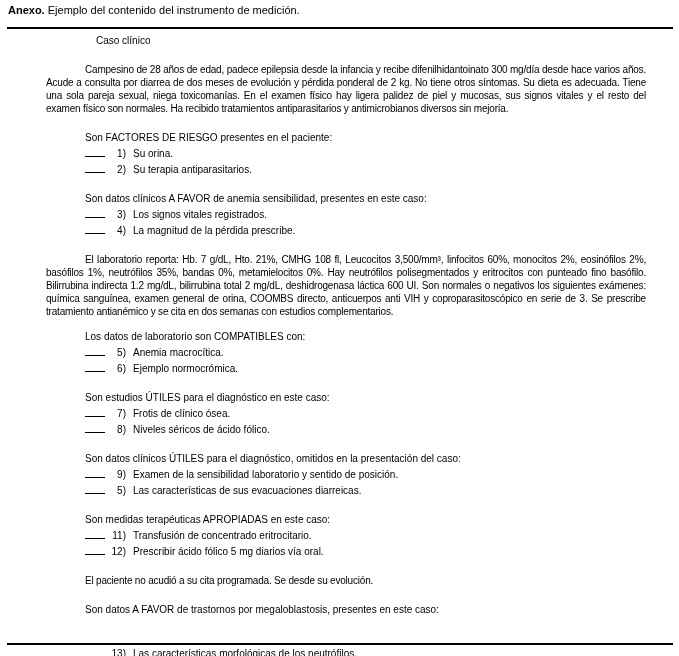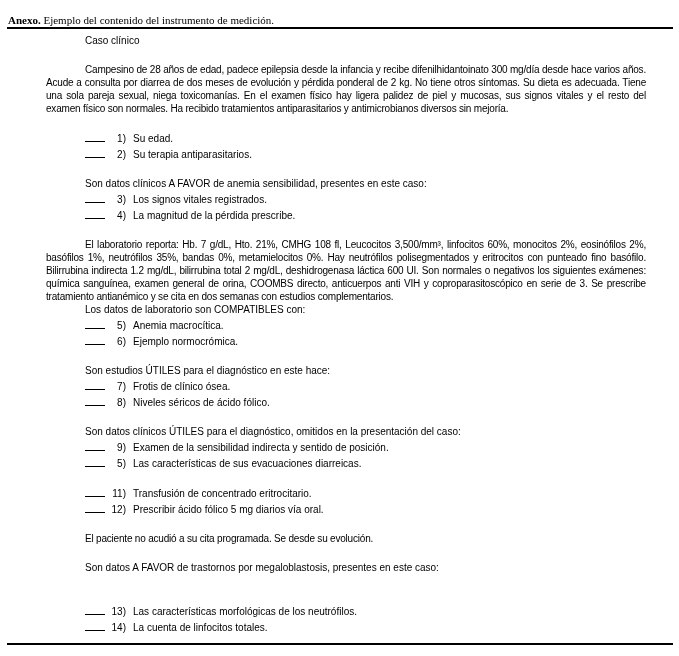--- a/index.html
+++ b/index.html
@@ -5,43 +5,43 @@
   html,body { margin:0; padding:0; background:#ffffff; }
   .page {
     position:relative;
     width:679px; height:656px;
     background:#ffffff;
     color:#000;
     font-family:"Liberation Sans", sans-serif;
     overflow:hidden;
   }
   .doc-title {
-    position:absolute; left:8px; top:14px;
-    font-size:11px; line-height:13px; white-space:nowrap;font-family:Liberation Serif, serif;
+    position:absolute; left:8px; top:4px;
+    font-size:11px; line-height:13px; white-space:nowrap;
   }
   .doc-title .bold { font-weight:bold; }
   .rule {
     position:absolute; left:7px; right:6px;
     border-top:2px solid #000; height:0;
   }
   .rule.top { top:27px; }
   .rule.bottom { bottom:11px; }
   .content {
     position:absolute; left:46px; top:34px; width:600px;
     font-size:10px; line-height:13px;
   }
-  .case-heading { margin:0 0 0 39px; }
+  .case-heading { margin:0 0 0 50px; }
   .para {
     margin:16px 0 0 0;
     text-align:justify;
     text-indent:39px;
     letter-spacing:-0.2px;
   }
   .section { margin-top:16px; }
-  .section.tight { margin-top:0; }
+  .section.tight { margin-top:12px; }
   .section-header { margin-left:39px; }
   .items.gapped { margin-top:30px; }
   .item { display:flex; align-items:baseline; margin-top:2px; }
   .blank {
     flex:none; display:inline-block;
     width:20px; height:10px; margin-left:39px;
     border-bottom:1px solid #000;
   }
   .num { flex:none; width:20px; text-align:right; margin-left:1px; }
   .itext { margin-left:7px; }
@@ -54,25 +54,26 @@
   <div class="doc-title">
     <span class="bold">Anexo.</span><span> Ejemplo del contenido del instrumento de medición.</span>
   </div>
 
   <div class="rule top"></div>
 
   <div class="content">
       <div class="case-heading"><span class="t">Caso clínico</span></div>
       <div class="para"><span class="t">Campesino de 28 años de edad, padece epilepsia desde la infancia y recibe difenilhidantoinato 300 mg/día desde hace varios años. Acude a consulta por diarrea de dos meses de evolución y pérdida ponderal de 2 kg. No tiene otros síntomas. Su dieta es adecuada. Tiene una sola pareja sexual, niega toxicomanías. En el examen físico hay ligera palidez de piel y mucosas, sus signos vitales y el resto del examen físico son normales. Ha recibido tratamientos antiparasitarios y antimicrobianos diversos sin mejoría.</span></div>
       <div class="section">
+    <div class="section-header"><span class="t">Son FACTORES DE RIESGO presentes en el paciente:</span></div>
     <div class="items">
           <div class="item">
     <span class="blank"></span>
     <span class="num">1)</span>
-    <span class="itext">Su edad.</span>
+    <span class="itext">Su orina.</span>
   </div>
           <div class="item">
     <span class="blank"></span>
     <span class="num">2)</span>
     <span class="itext">Su terapia antiparasitarios.</span>
   </div>
         </div>
   </div>
       <div class="section">
     <div class="section-header"><span class="t">Son datos clínicos A FAVOR de anemia sensibilidad, presentes en este caso:</span></div>
@@ -99,50 +100,51 @@
     <span class="itext">Anemia macrocítica.</span>
   </div>
           <div class="item">
     <span class="blank"></span>
     <span class="num">6)</span>
     <span class="itext">Ejemplo normocrómica.</span>
   </div>
         </div>
   </div>
       <div class="section">
-    <div class="section-header"><span class="t">Son estudios ÚTILES para el diagnóstico en este hace:</span></div>
+    <div class="section-header"><span class="t">Son estudios ÚTILES para el diagnóstico en este caso:</span></div>
     <div class="items">
           <div class="item">
     <span class="blank"></span>
     <span class="num">7)</span>
     <span class="itext">Frotis de clínico ósea.</span>
   </div>
           <div class="item">
     <span class="blank"></span>
     <span class="num">8)</span>
     <span class="itext">Niveles séricos de ácido fólico.</span>
   </div>
         </div>
   </div>
       <div class="section">
     <div class="section-header"><span class="t">Son datos clínicos ÚTILES para el diagnóstico, omitidos en la presentación del caso:</span></div>
     <div class="items">
           <div class="item">
     <span class="blank"></span>
     <span class="num">9)</span>
-    <span class="itext">Examen de la sensibilidad indirecta y sentido de posición.</span>
+    <span class="itext">Examen de la sensibilidad laboratorio y sentido de posición.</span>
   </div>
           <div class="item">
     <span class="blank"></span>
     <span class="num">5)</span>
     <span class="itext">Las características de sus evacuaciones diarreicas.</span>
   </div>
         </div>
   </div>
       <div class="section">
+    <div class="section-header"><span class="t">Son medidas terapéuticas APROPIADAS en este caso:</span></div>
     <div class="items">
           <div class="item">
     <span class="blank"></span>
     <span class="num">11)</span>
     <span class="itext">Transfusión de concentrado eritrocitario.</span>
   </div>
           <div class="item">
     <span class="blank"></span>
     <span class="num">12)</span>
     <span class="itext">Prescribir ácido fólico 5 mg diarios vía oral.</span>

